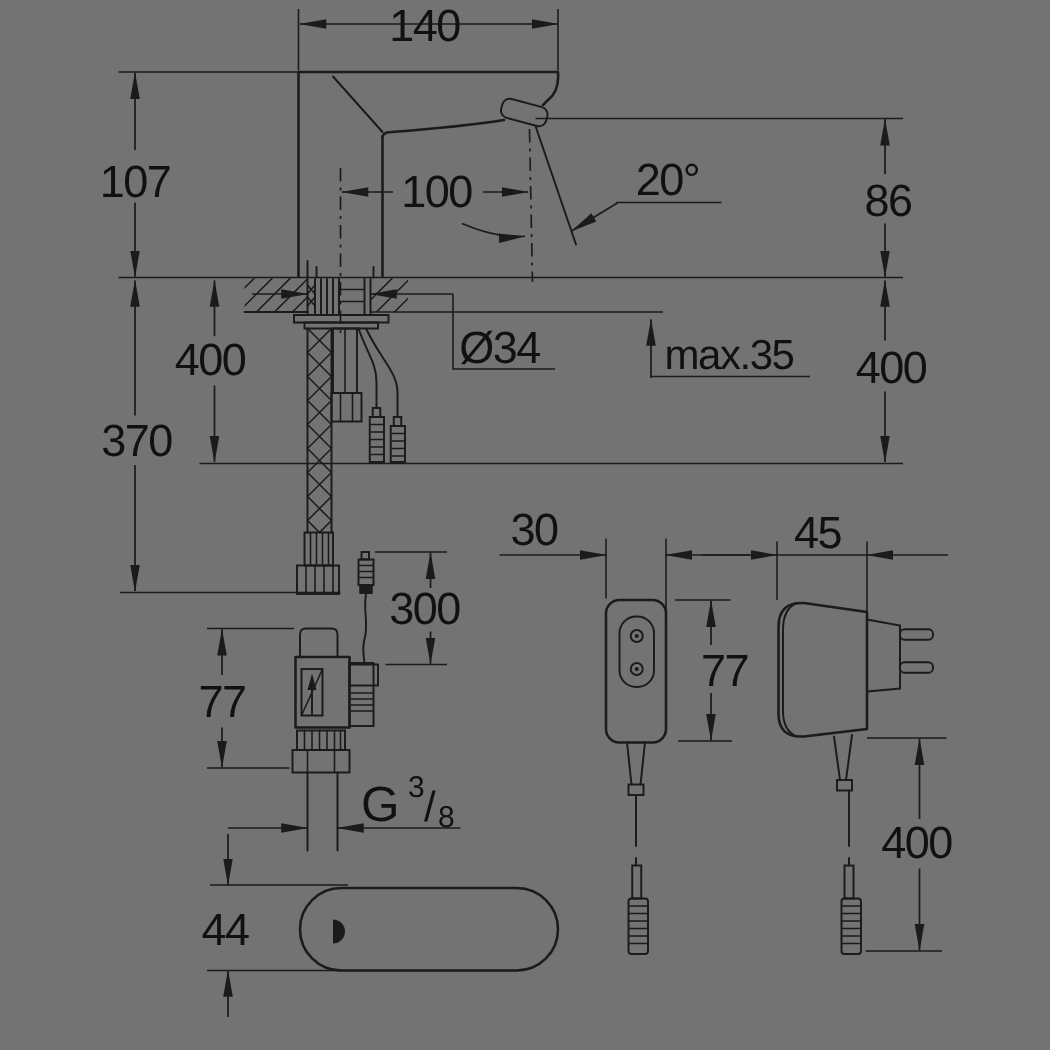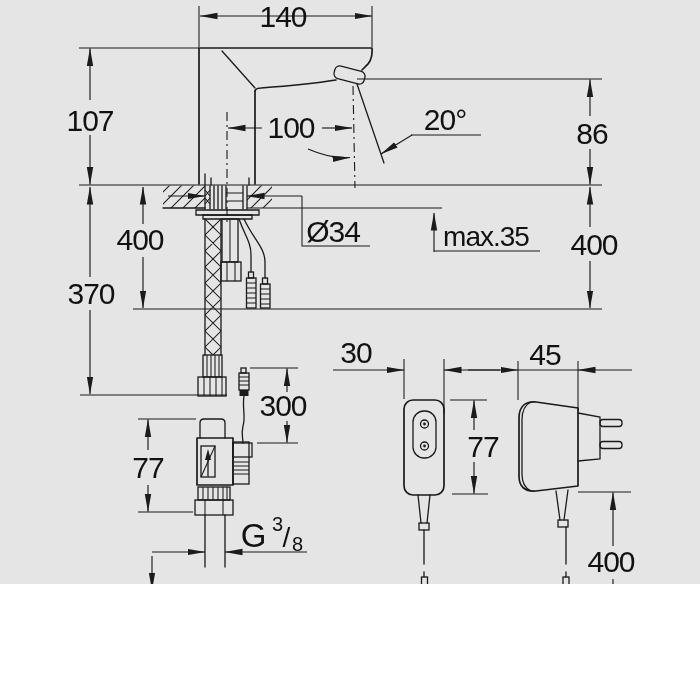--- a/index.html
+++ b/index.html
@@ -1,16 +1,16 @@
 <!DOCTYPE html>
 <html><head>
 <meta charset="utf-8">
 <style>
   html,body{margin:0;padding:0;background:#fff;}
-  .stage{position:relative;width:700px;height:584px;background:#e5e5e5;overflow:hidden;}
+  .stage{position:relative;width:700px;height:700px;background:#737373;overflow:hidden;}
   svg{position:absolute;left:0;top:0;}
   .obj{stroke:#1b1b1b;stroke-width:1.7;fill:none;stroke-linecap:round;stroke-linejoin:round;}
   .obj2{stroke:#1b1b1b;stroke-width:1.3;fill:none;stroke-linecap:round;}
   .dim{stroke:#1b1b1b;stroke-width:1.15;fill:none;}
   .thin{stroke:#1b1b1b;stroke-width:1.05;fill:none;}
   .cl{stroke:#1b1b1b;stroke-width:1.1;fill:none;stroke-dasharray:9 4 2 4;}
   .fill{fill:#1b1b1b;stroke:none;}
   text{font-family:"Liberation Sans","DejaVu Sans",sans-serif;fill:#111;letter-spacing:-1px;}
   .lab{font-size:30px;}
   .labS{font-size:20px;}

